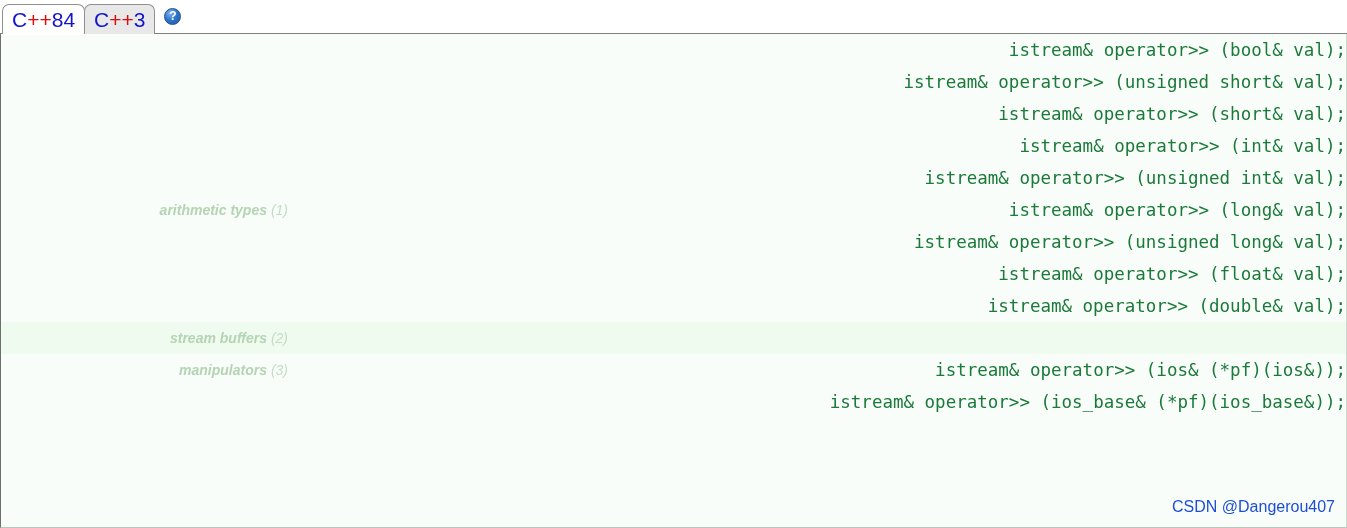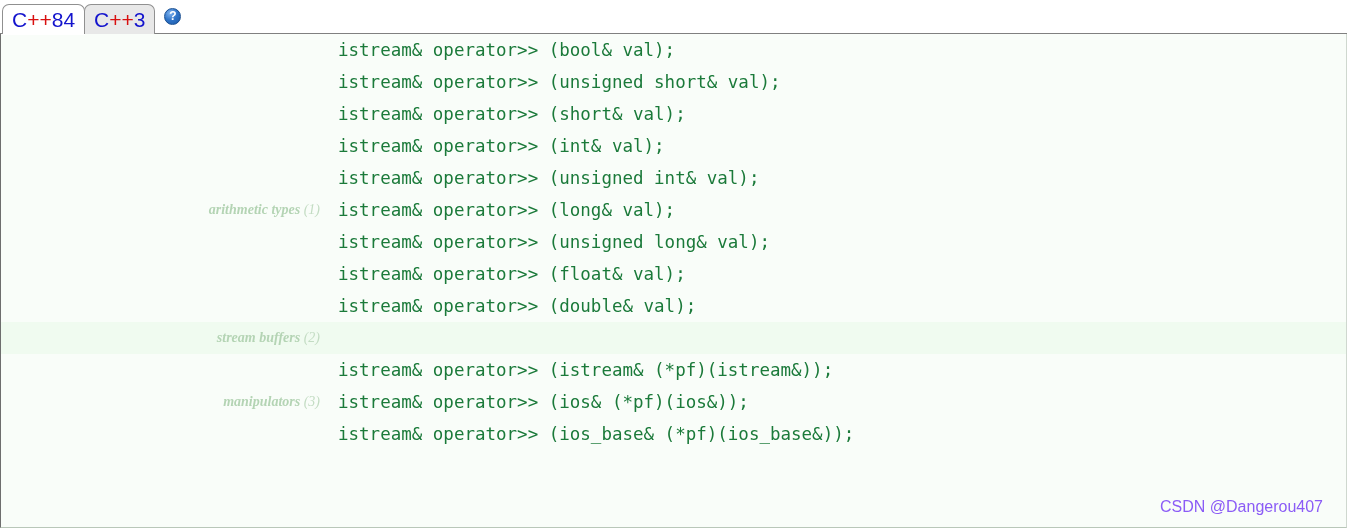--- a/index.html
+++ b/index.html
@@ -118,53 +118,53 @@
   .row.band {
     background: #f0fbf0;
   }
 
   .row-label {
     width: 287px;
     flex: 0 0 287px;
     text-align: right;
     padding-right: 0px;
     box-sizing: border-box;
-    font-family: Liberation Serif, serif;
+    font-family: Liberation Sans, sans-serif;
     font-size: 14px;
     font-style: italic;
     font-weight: bold;
     color: #b4d4b4;
     white-space: nowrap;
     overflow: hidden;
-    margin-left: 32px;
   }
   .row-label .num {
     font-weight: normal;
     color: #c3dcc3;
   }
 
   .row-code {
     flex: 1 1 auto;
     padding-left: 18px;
     box-sizing: border-box;
     font-family: "DejaVu Sans Mono", monospace;
     font-size: 17.5px;
     color: #1b7a3a;
     white-space: pre;
     letter-spacing: 0px;
+    text-align: right;
   }
 
   
   .watermark {
     position: absolute;
-    right: 24px;
+    right: 12px;
     bottom: 12px;
     font-family: "Liberation Sans", sans-serif;
     font-size: 16px;
-    color: #8b5cf6;
+    color: #1d4ed8;
     white-space: nowrap;
     user-select: none;
   }
 </style>
 </head>
 <body>
 
 <div class="page">
 
   <div class="tabbar">
@@ -218,24 +218,20 @@
         <div class="row-code">istream&amp; operator&gt;&gt; (float&amp; val);</div>
       </div>
       <div class="row">
         <div class="row-label"></div>
         <div class="row-code">istream&amp; operator&gt;&gt; (double&amp; val);</div>
       </div>
       <div class="row band">
         <div class="row-label"><span>stream buffers</span> <span class="num">(2)</span></div>
       </div>
       <div class="row">
-        <div class="row-label"></div>
-        <div class="row-code">istream&amp; operator&gt;&gt; (istream&amp; (*pf)(istream&amp;));</div>
-      </div>
-      <div class="row">
         <div class="row-label"><span>manipulators</span> <span class="num">(3)</span></div>
         <div class="row-code">istream&amp; operator&gt;&gt; (ios&amp; (*pf)(ios&amp;));</div>
       </div>
       <div class="row">
         <div class="row-label"></div>
         <div class="row-code">istream&amp; operator&gt;&gt; (ios_base&amp; (*pf)(ios_base&amp;));</div>
       </div>
     </div>
 
   <div class="watermark">CSDN @Dangerou407</div>

